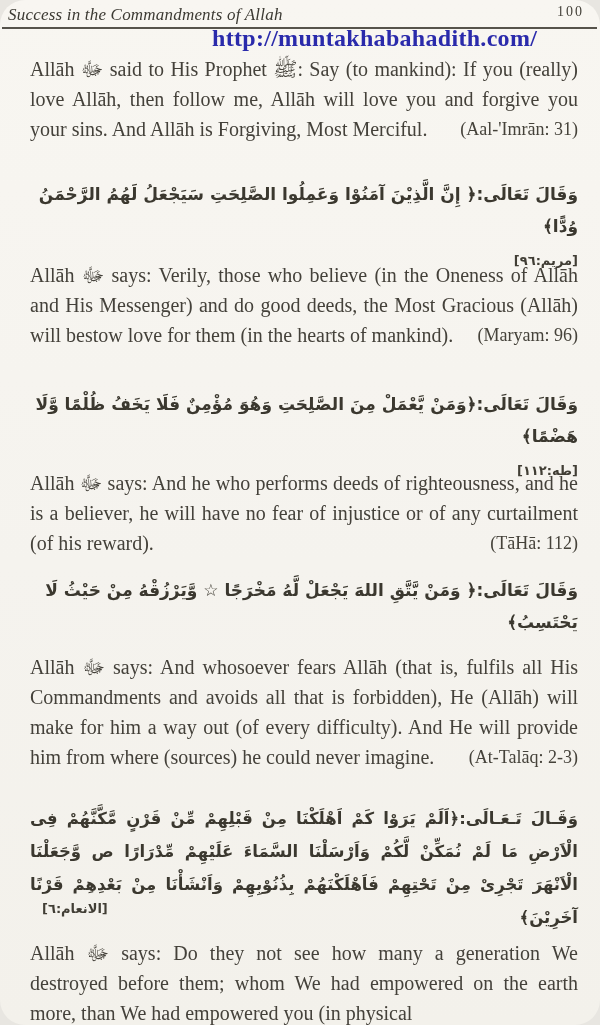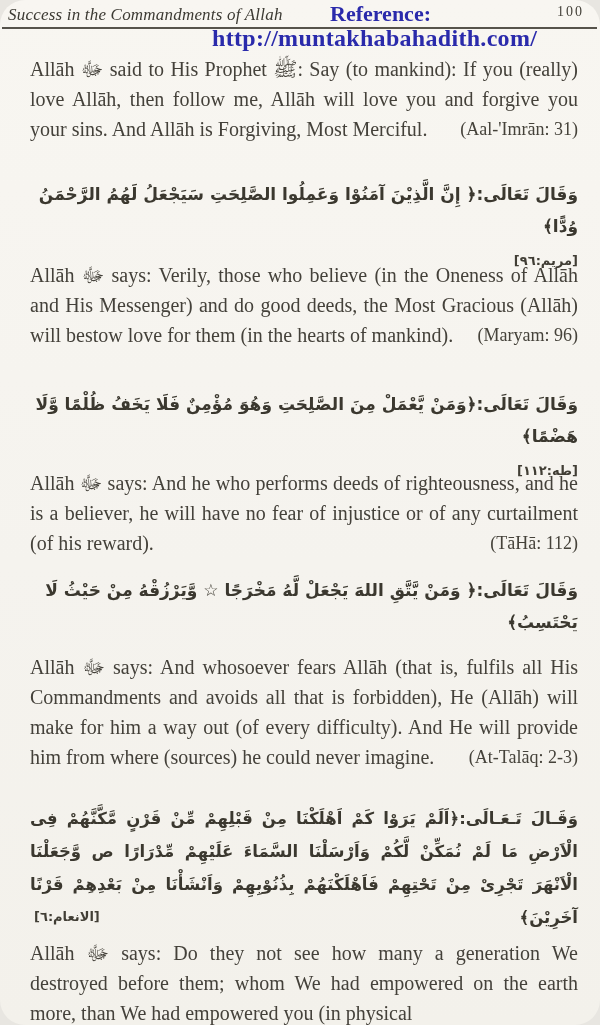--- a/index.html
+++ b/index.html
@@ -59,30 +59,29 @@
   .arabic.multiline{text-align:justify;line-height:33px;font-size:16.5px;}
   .aref{
     display:block;direction:rtl;
     text-align:right;
     font-size:13px;font-weight:700;
     margin-top:11px;line-height:16px;color:#413e35;
   }
   .aref-inline{
     position:absolute;left:0;bottom:5px;
     direction:rtl;font-size:13px;font-weight:700;
-    line-height:16px;color:#413e35;margin:4px;
+    line-height:16px;color:#413e35;margin:12px;
   }
 </style>
 </head>
 <body>
 
 <div class="page">
 
   <div class="book-title">Success in the Commandments of Allah</div>
-  <div class="ref-label blue">Reference:</div>
   <div class="page-num">100</div>
   <div class="header-rule"></div>
   <div class="ref-url blue">http://muntakhabahadith.com/</div>
 
   <div class="para" style="top:54px">
     <span>Allāh ﷻ said to His Prophet ﷺ: Say (to mankind): If you (really) love Allāh, then follow me, Allāh will love you and forgive you your sins. And Allāh is Forgiving, Most Merciful.</span>
     <span class="cite">(Aal-'Imrān: 31)</span>
   </div>
 
   <div class="arabic" style="top:178px">

